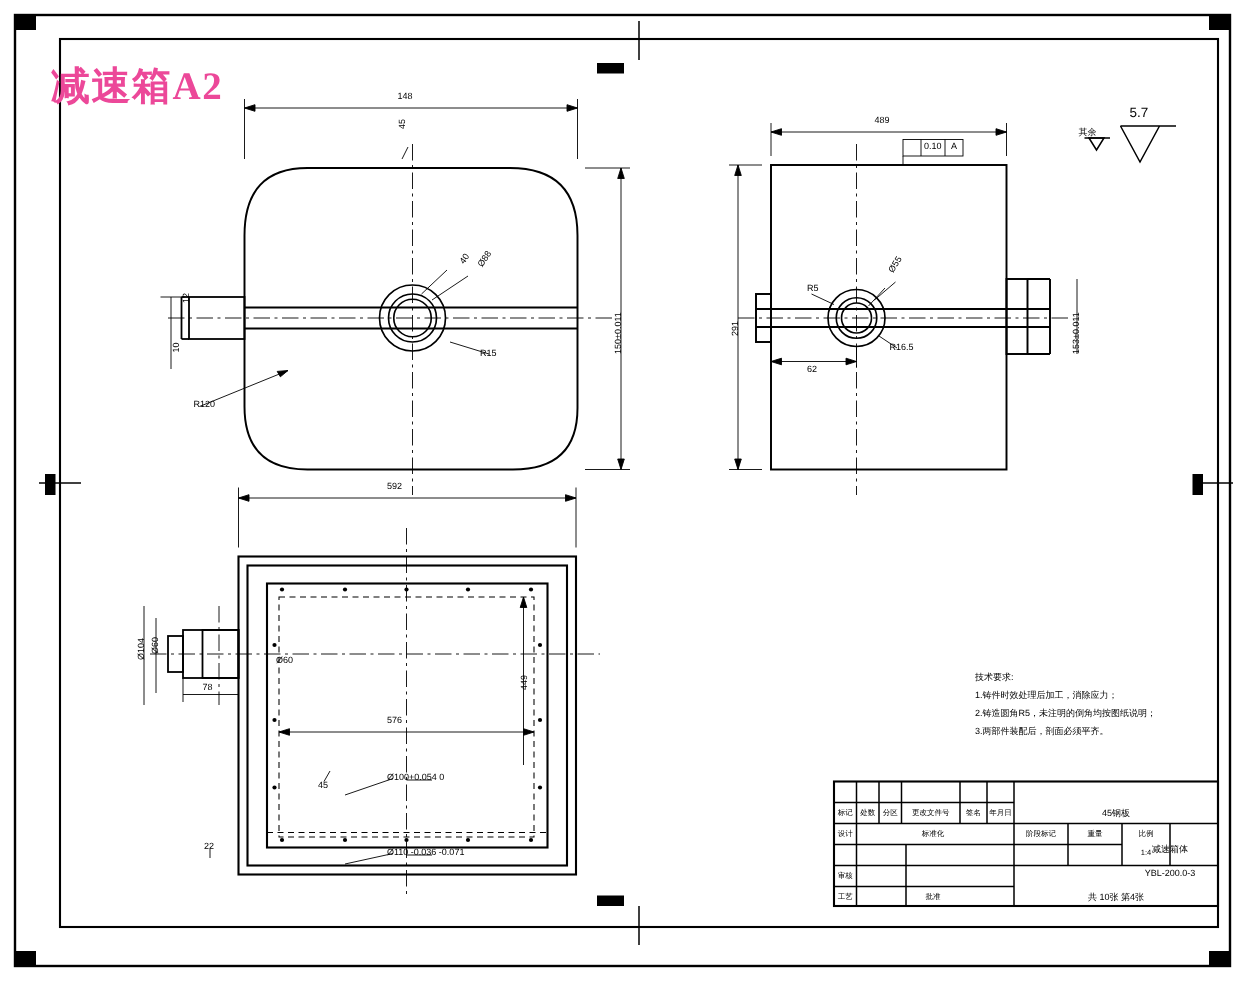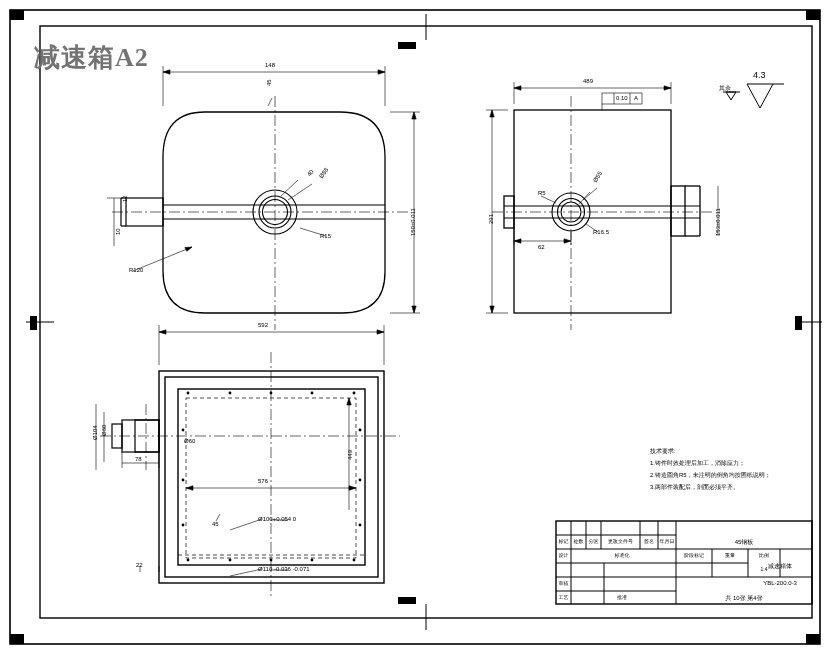--- a/index.html
+++ b/index.html
@@ -1,18 +1,18 @@
 <!DOCTYPE html>
 <html><head>
 <meta charset="utf-8">
 <style>
   html,body{margin:0;padding:0;background:#ffffff;}
   body{width:830px;height:654px;overflow:hidden;font-family:"Liberation Sans",sans-serif;}
   #stage{position:relative;width:830px;height:654px;background:#ffffff;}
-  .title-red{position:absolute;color:#737373;font-family:"Liberation Serif",serif;font-weight:bold;font-size:26px;letter-spacing:1px;white-space:nowrap;}
+  .title-red{position:absolute;color:#ec4899;font-family:"Liberation Serif",serif;font-weight:bold;font-size:26px;letter-spacing:1px;white-space:nowrap;}
   .dim{position:absolute;font-size:6px;color:#000;white-space:nowrap;font-family:"Liberation Sans",sans-serif;}
   .note{position:absolute;font-size:6px;color:#000;white-space:nowrap;}
   .tb-cell{position:absolute;font-size:5px;color:#000;white-space:nowrap;text-align:center;}
   svg{position:absolute;left:0;top:0;overflow:visible;}
 </style>
 </head>
 <body>
 
 <div id="stage">
 
@@ -253,21 +253,21 @@
   <div class="dim" style="left:583px;top:78px;">489</div>
   <div class="dim" style="left:488px;top:224px;transform:rotate(-90deg);transform-origin:left top;">291</div>
   <div class="dim" style="left:538px;top:190px;">R5</div>
   <div class="dim" style="left:538px;top:244px;">62</div>
   <div class="dim" style="left:592px;top:180px;transform:rotate(-58deg);transform-origin:left top;">Ø55</div>
   <div class="dim" style="left:593px;top:229px;">R16.5</div>
   <div class="dim" style="left:715px;top:236px;transform:rotate(-90deg);transform-origin:left top;">153±0.011</div>
   <div class="dim" style="left:616px;top:95px;">0.10</div>
   <div class="dim" style="left:634px;top:95px;">A</div>
   <div class="dim" style="left:719px;top:84px;">其余</div>
-  <div class="dim" style="left:753px;top:70px;font-size:9px;">4.3</div>
+  <div class="dim" style="left:753px;top:70px;font-size:9px;">5.7</div>
 
   <div class="dim" style="left:258px;top:322px;">592</div>
   <div class="dim" style="left:258px;top:478px;">576</div>
   <div class="dim" style="left:347px;top:460px;transform:rotate(-90deg);transform-origin:left top;">449</div>
   <div class="dim" style="left:184px;top:438px;">Ø60</div>
   <div class="dim" style="left:92px;top:440px;transform:rotate(-90deg);transform-origin:left top;">Ø104</div>
   <div class="dim" style="left:101px;top:436px;transform:rotate(-90deg);transform-origin:left top;">Ø60</div>
   <div class="dim" style="left:135px;top:456px;">78</div>
   <div class="dim" style="left:136px;top:562px;">22</div>
   <div class="dim" style="left:212px;top:521px;">45</div>

